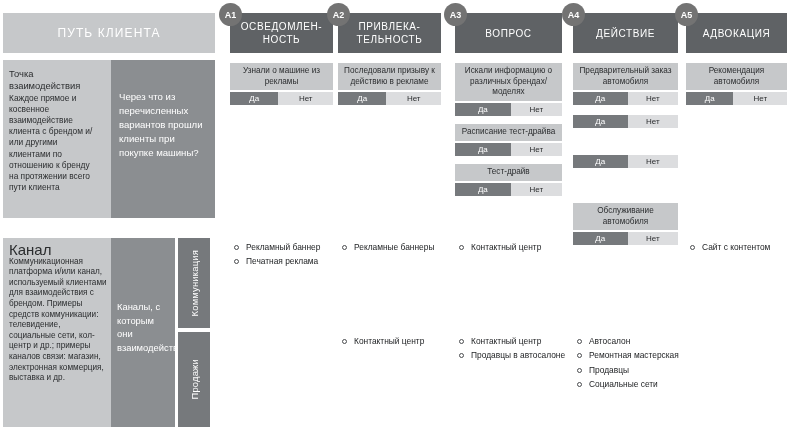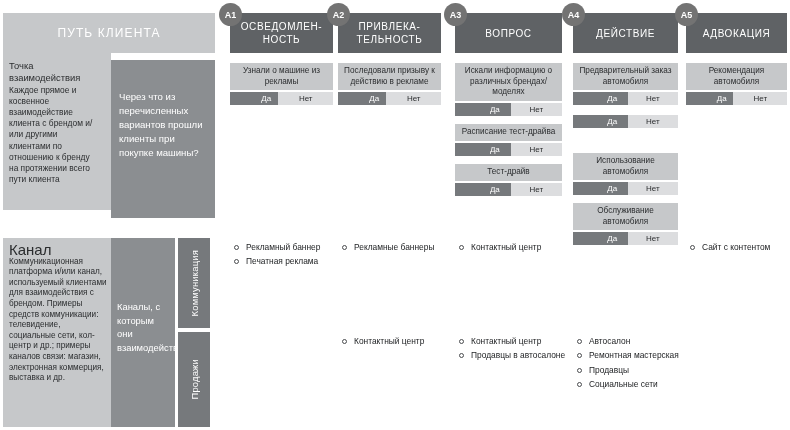--- a/index.html
+++ b/index.html
@@ -36,21 +36,21 @@
     background: #737373;
     color: #ffffff;
     font-size: 9px; font-weight: bold;
     display: flex; align-items: center; justify-content: center;
     top: 3px;
     z-index: 5;
   }
 
   
   .row1-desc {
-    left: 3px; top: 52px; width: 108px; height: 158px;
+    left: 3px; top: 60px; width: 108px; height: 158px;
     background: #c6c8ca; color: #2b2d2f;
     padding: 8px 15px 5px 6px;
     font-size: 8.4px; line-height: 11.2px;
   }
   .row1-desc .lead { font-size: 9.4px; line-height: 12.3px; display:block; }
   .row1-q {
     left: 111px; top: 60px; width: 104px; height: 158px;
     background: #8b8e91; color: #ffffff;
     padding: 30px 6px 5px 8px;
     font-size: 9.6px; line-height: 14px;
@@ -71,21 +71,21 @@
   }
   .tp-bar .yes-fill {
     position: absolute; left: 0; top: 0; height: 100%;
     background: #76797c;
   }
   .tp-bar .yes-txt, .tp-bar .no-txt {
     position: absolute; top: 0; height: 100%;
     display: flex; align-items: center; justify-content: center;
     font-size: 8px;
   }
-  .tp-bar .yes-txt { left: 12px; color: #ffffff; }
+  .tp-bar .yes-txt { left: 0; color: #ffffff; }
   .tp-bar .no-txt  { right: 0; color: #2b2d2f; }
 
   
   .row2-desc {
     left: 3px; top: 238px; width: 108px; height: 189px;
     background: #c6c8ca; color: #2b2d2f;
     padding: 6px 4px 4px 6px;
     font-size: 8.2px; line-height: 10.6px;
   }
   .row2-desc .lead { font-size: 15px; line-height: 12.6px; display:block; }
@@ -209,21 +209,20 @@
         </div>
       </div>
       <div class="tp" style="left: 573px; top: 113px; width: 105px;">
         <div class="tp-bar">
           <div class="yes-fill" style="width: 52%;"></div>
           <div class="yes-txt" style="width: 52%;">Да</div>
           <div class="no-txt" style="width: 48%;">Нет</div>
         </div>
       </div>
       <div class="tp" style="left: 573px; top: 153px; width: 105px;">
-        <div class="tp-label">Использование автомобиля</div>
         <div class="tp-bar">
           <div class="yes-fill" style="width: 52%;"></div>
           <div class="yes-txt" style="width: 52%;">Да</div>
           <div class="no-txt" style="width: 48%;">Нет</div>
         </div>
       </div>
       <div class="tp" style="left: 573px; top: 203px; width: 105px;">
         <div class="tp-label">Обслуживание автомобиля</div>
         <div class="tp-bar">
           <div class="yes-fill" style="width: 52%;"></div>

